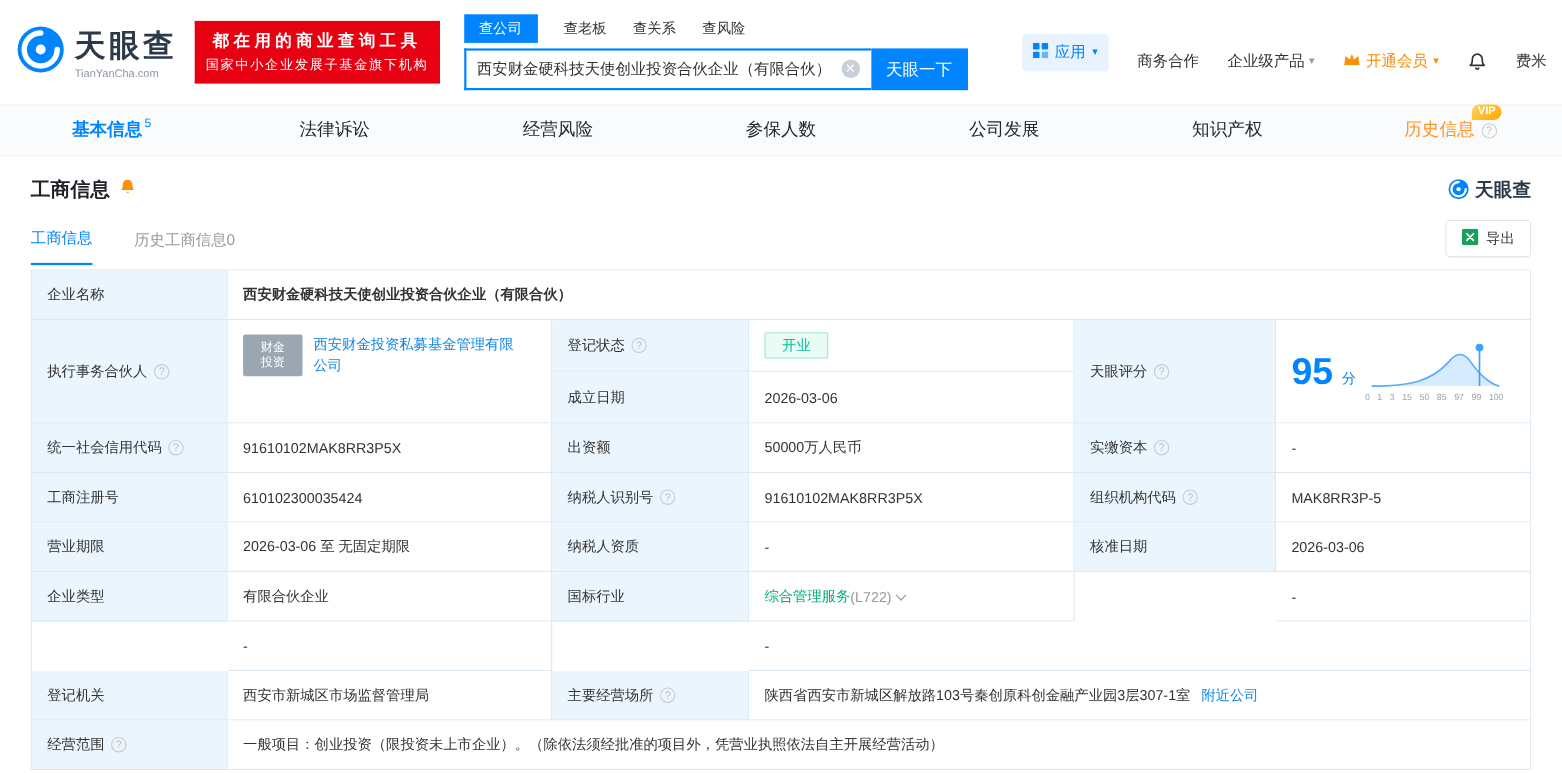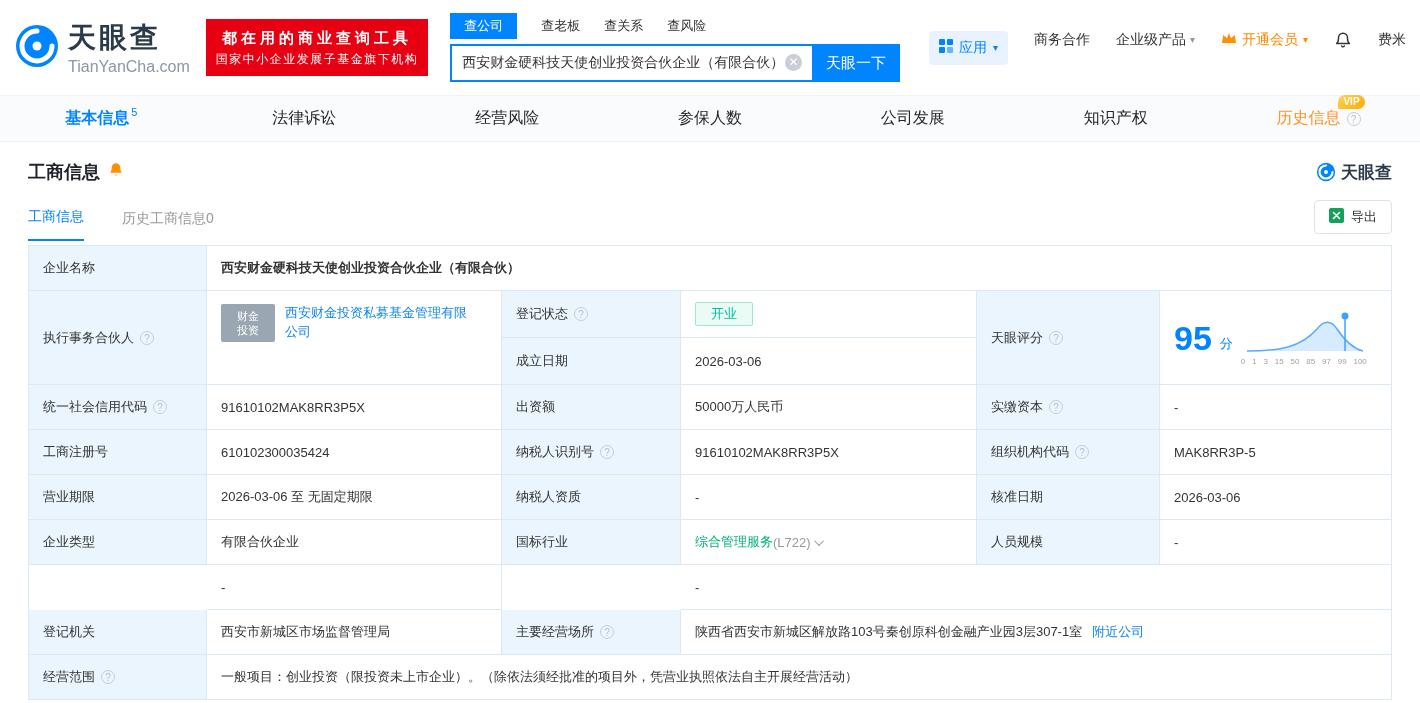--- a/index.html
+++ b/index.html
@@ -3,38 +3,38 @@
 <meta charset="utf-8">
 <style>
   * { box-sizing: border-box; margin: 0; padding: 0; }
   html,body { width:1420px; height:703px; overflow:hidden; background:#fff;
     font-family:"Liberation Sans","DejaVu Sans",sans-serif; color:#333; }
 
   
   .top { height:95px; display:flex; align-items:center; padding:0 14px; gap:16px; background:#fff; }
   .logo { display:flex; align-items:center; gap:8px; }
   .logo-text .brand { font-size:28px; font-weight:bold; color:#2b3949; letter-spacing:3px; }
-  .logo-text .domain { font-size:16px; color:#8a97a5; margin-top:1px; }
+  .logo-text .domain { font-size:10px; color:#8a97a5; margin-top:1px; }
   .slogan { background:#e60012; color:#fff; padding:8px 10px; text-align:center; line-height:1.5; }
   .slogan .s1 { font-size:15px; font-weight:bold; letter-spacing:4px; white-space:nowrap; }
   .slogan .s2 { font-size:12px; letter-spacing:1.5px; white-space:nowrap; }
 
   .searchwrap { width:458px; margin-left:6px; }
   .stabs { display:flex; align-items:center; gap:24px; font-size:13px; }
   .stab { color:#333; padding:4px 0; cursor:pointer; white-space:nowrap; }
   .stab.active { background:#0084ff; color:#fff; padding:4px 14px; }
   .sbox { display:flex; margin-top:5px; height:38px; }
   .sfield { position:relative; flex:1; }
   .sfield input { width:100%; height:38px; border:2px solid #0084ff; border-right:none;
       padding:0 34px 0 10px; font-size:14px; color:#333; outline:none; }
   .clearbtn { position:absolute; right:10px; top:10px; width:17px; height:17px; border-radius:50%;
       background:#c9cfd8; color:#fff; font-size:12px; line-height:17px; text-align:center; cursor:pointer; }
   .sbtn { width:88px; background:#0084ff; color:#fff; border:none; font-size:15px; cursor:pointer; white-space:nowrap; }
 
-  .hright { margin-left:auto; display:flex; align-items:flex-start; gap:26px; font-size:14px; white-space:nowrap;padding-left:13px; }
+  .hright { margin-left:auto; display:flex; align-items:flex-end; gap:26px; font-size:14px; white-space:nowrap;padding-left:13px; }
   .appbox { background:#e9f3ff; color:#0084ff; padding:8px 10px; border-radius:4px;
       display:flex; align-items:center; gap:6px; cursor:pointer; }
   .caret { font-size:10px; }
   .hlink { color:#333; cursor:pointer; display:flex; align-items:center; gap:4px; }
   .hlink .caret { color:#999; }
   .vipjoin { color:#ff8a00; display:flex; align-items:center; gap:5px; cursor:pointer; }
   .bellwrap { display:flex; align-items:center; cursor:pointer; }
   .user { color:#333; cursor:pointer; }
 
   
@@ -389,23 +389,20 @@
           <span>有限合伙企业</span>
         </div>
       <div class="cell lb c3">
           <span>国标行业</span>
         </div>
       <div class="cell vl c4">
         <span class="industry-val">综合管理服务</span>
         <span class="code">(L722)</span>
         <span class="chevron"></span>
       </div>
-      <div class="cell lb c5">
-          <span>人员规模</span>
-        </div>
       <div class="cell vl c6">
           <span>-</span>
         </div>
     </div>
 
     <div class="trow">
       <div class="cell vl c2">
           <span>-</span>
         </div>
       <div class="cell vl span46">

